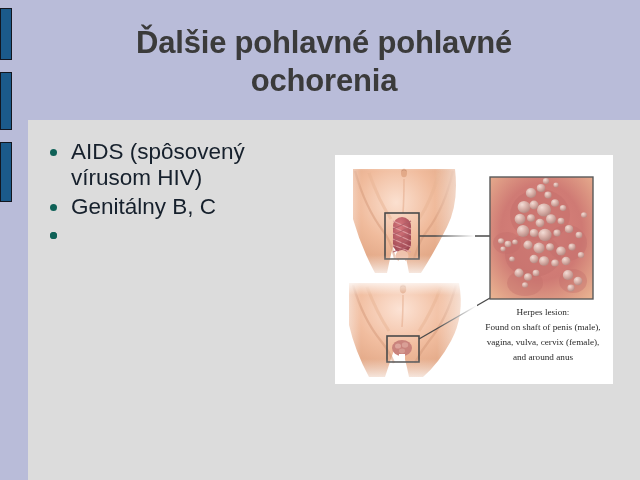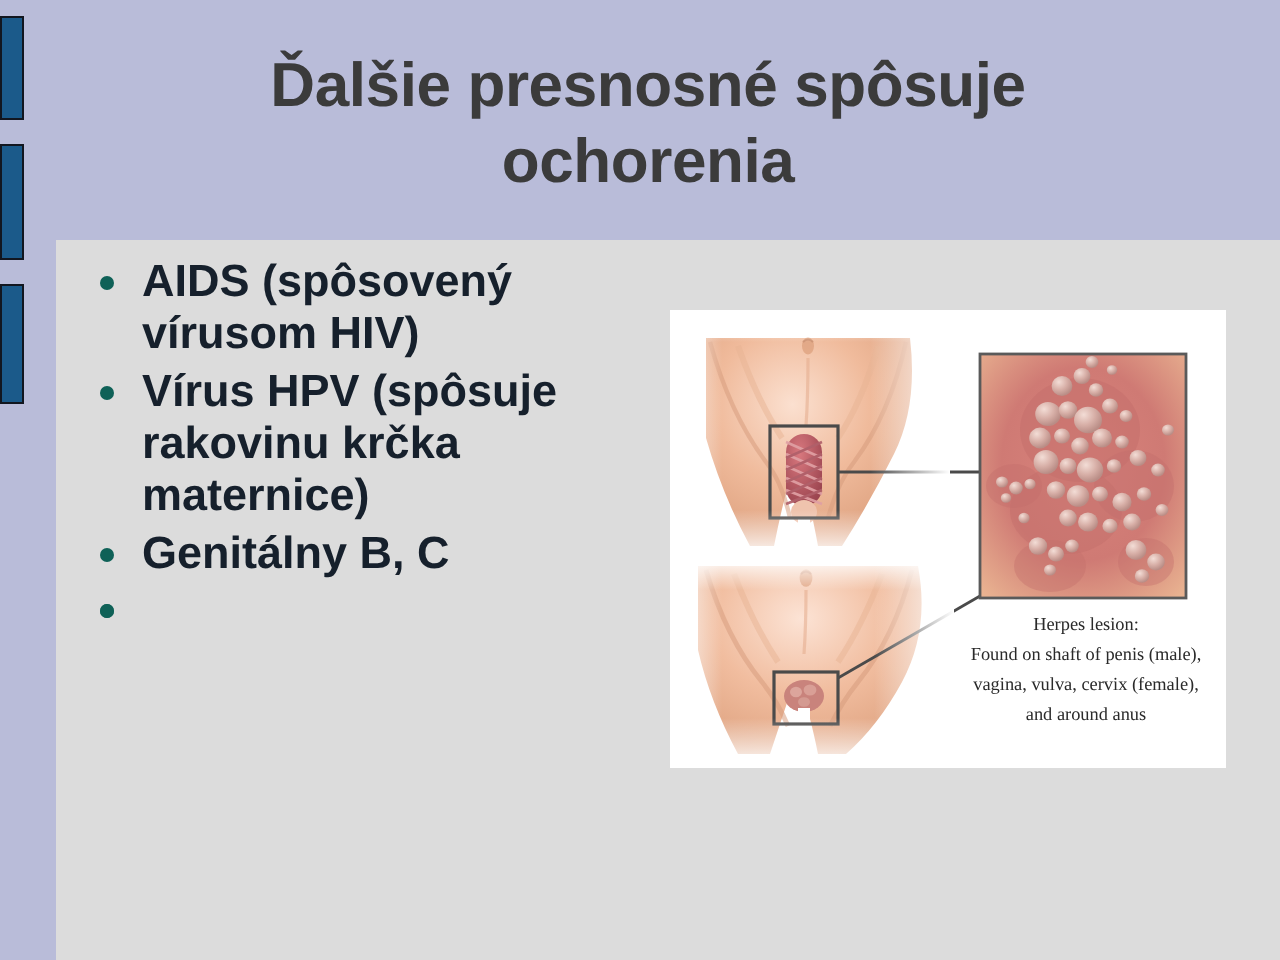--- a/index.html
+++ b/index.html
@@ -33,22 +33,22 @@
   }
 
   
   #content{
     position:absolute;left:28px;top:120px;right:0;bottom:0;
     background:#dcdcdc;
   }
 
   
   #bullets{
-    position:absolute;left:16px;top:8px;width:285px;
-    margin:0;padding:0;list-style:none;font-weight:bold;
+    position:absolute;left:16px;top:19px;width:285px;
+    margin:0;padding:0;list-style:none;
   }
   #bullets li{
     position:relative;
     padding-left:27px;
     margin-bottom:2px;
     font-size:22.5px;
     line-height:1.17;
     color:#16202c;
   }
   #bullets li .bul{
@@ -73,33 +73,29 @@
 </style>
 </head>
 <body>
 
 <div id="slide">
 
   <div class="deco-bar" id="bar1"></div>
   <div class="deco-bar" id="bar2"></div>
   <div class="deco-bar" id="bar3"></div>
 
-  <div id="title">Ďalšie presnosné spôsuje
+  <div id="title">Ďalšie pohlavné pohlavné
 ochorenia</div>
 
   <div id="content">
 
     <ul id="bullets">
       <li>
         <span class="bul"></span>
         <span>AIDS (spôsovený vírusom HIV)</span>
-      </li>
-      <li>
-        <span class="bul"></span>
-        <span>Vírus HPV (spôsuje rakovinu krčka maternice)</span>
       </li>
       <li>
         <span class="bul"></span>
         <span>Genitálny B, C</span>
       </li>
       <li>
         <span class="bul"></span>
       </li>
       <li>
         <span class="bul"></span>

